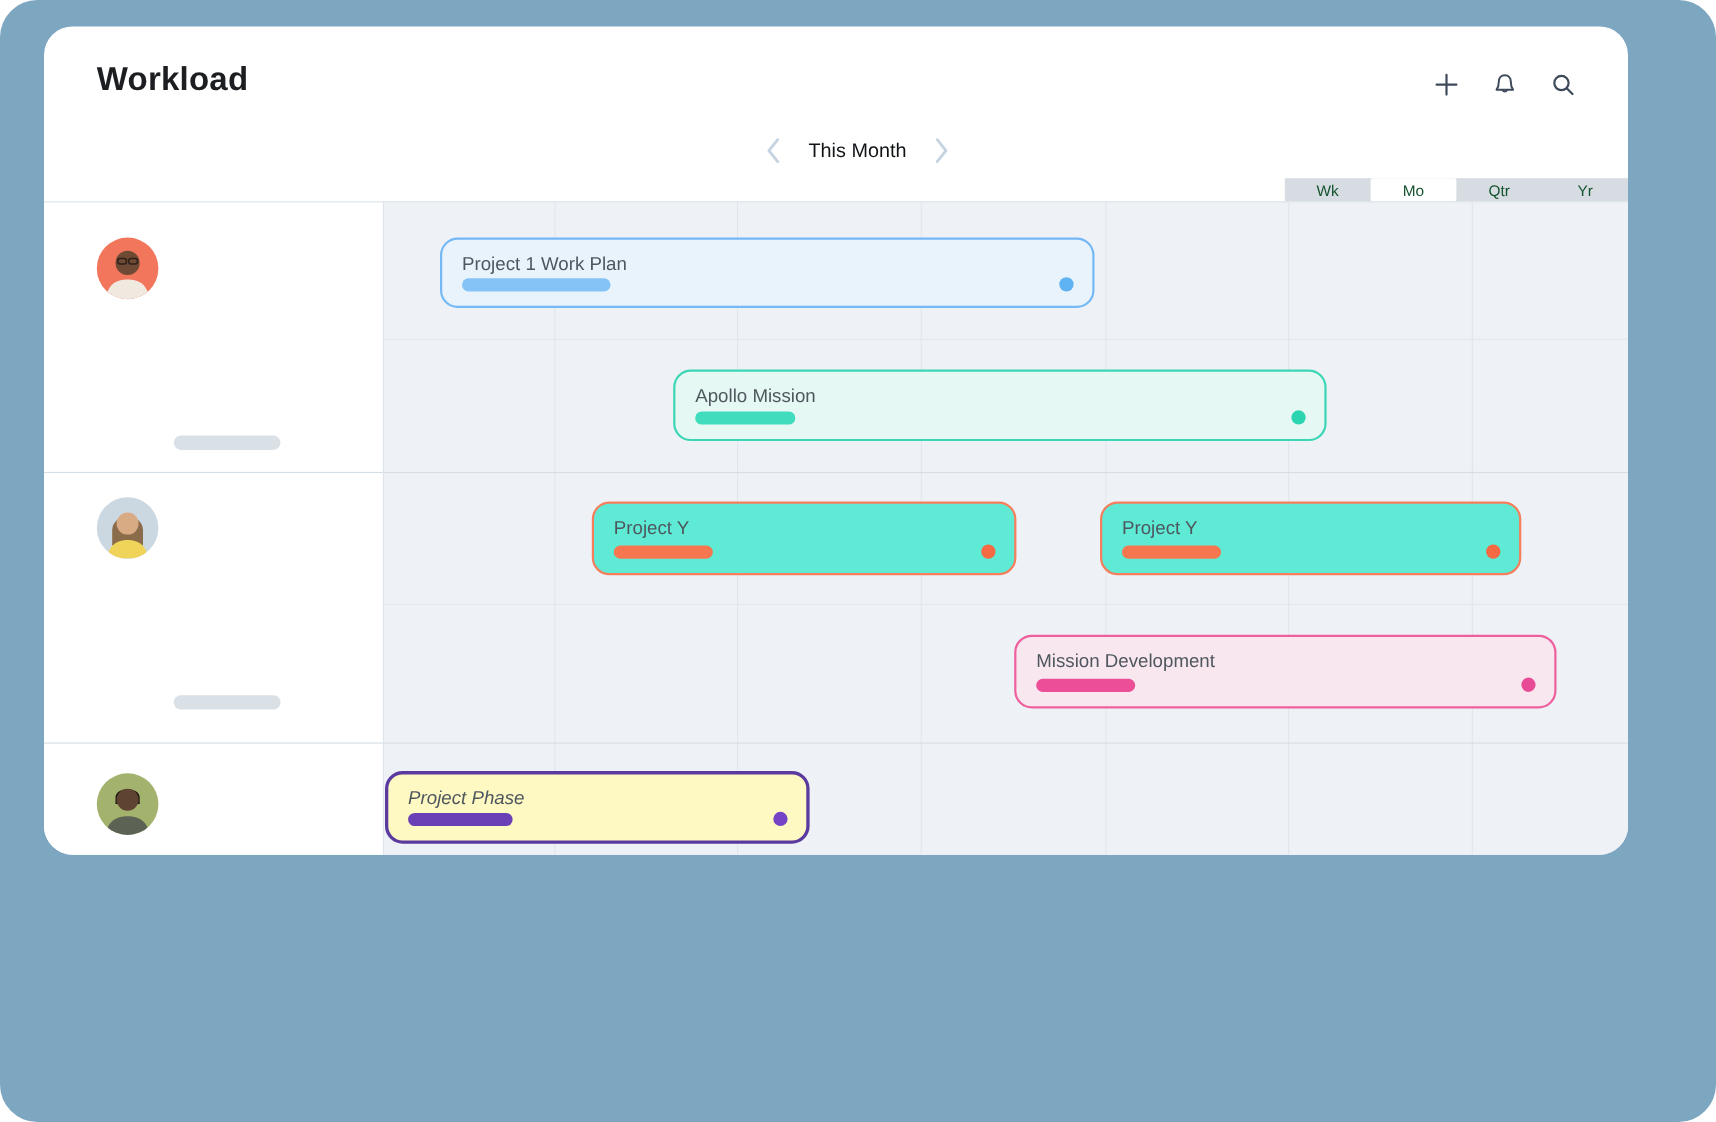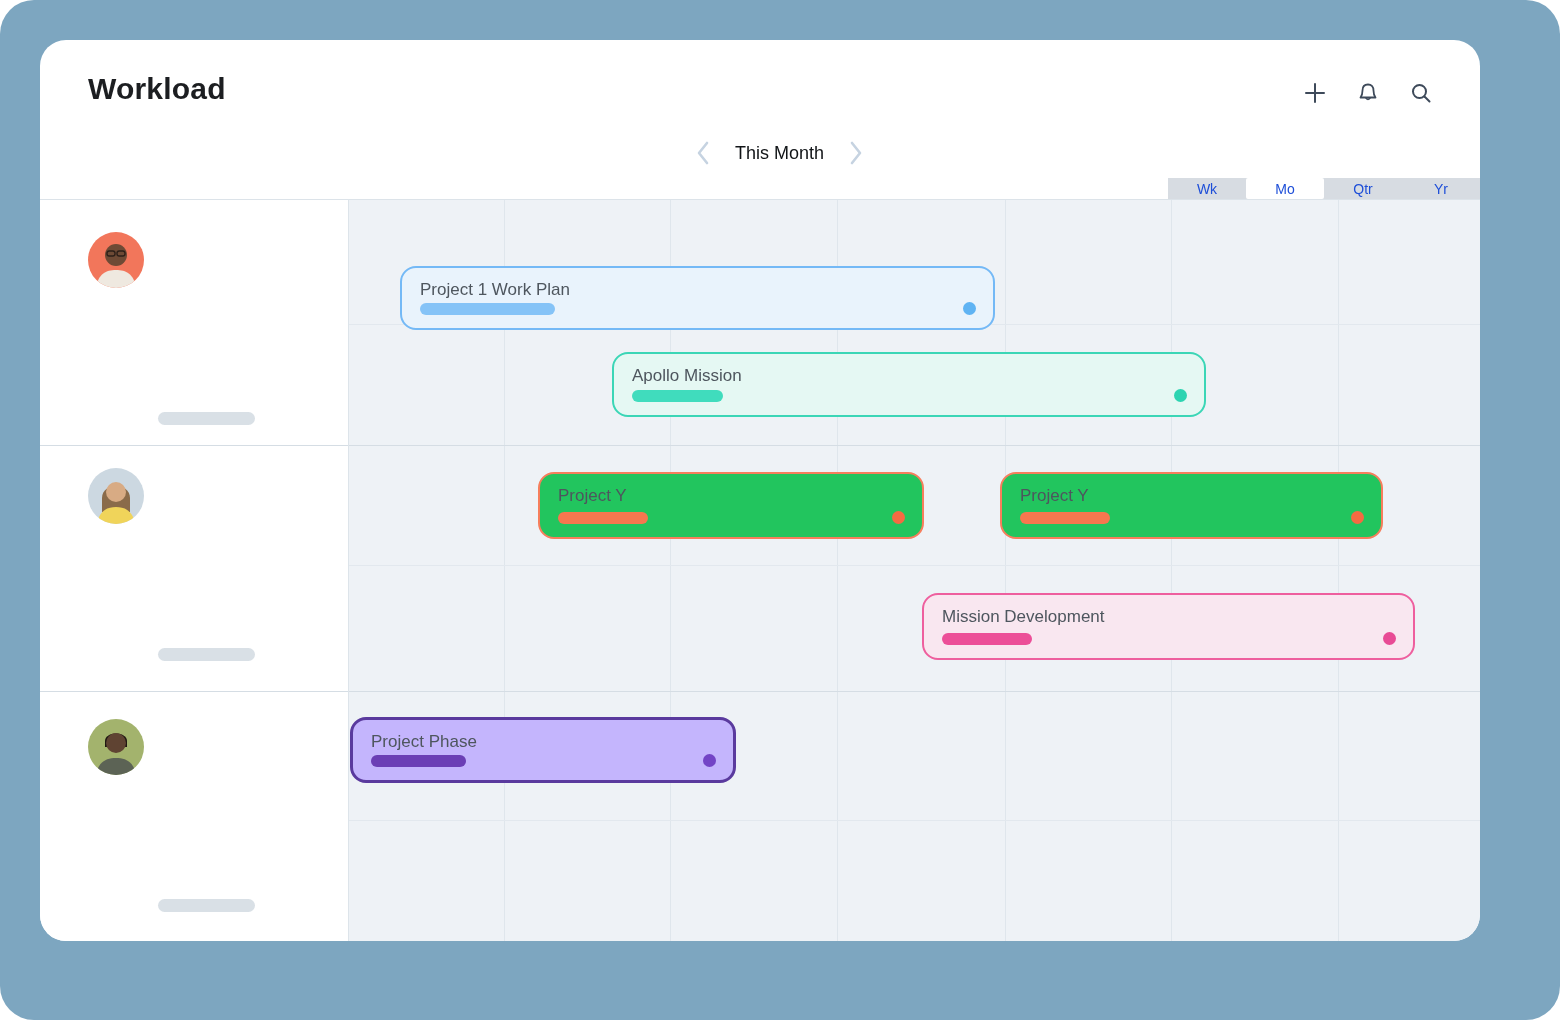--- a/index.html
+++ b/index.html
@@ -9,22 +9,22 @@
   .stage {
     position: relative;
     width: 1560px; height: 1020px;
     background: #7da6c0;
     border-radius: 34px;
     overflow: hidden;
   }
 
   .window {
     position: absolute;
-    left: 40px; top: 40px;
-    width: 1440px; height: 901px;
+    left: 40px; top: 24px;
+    width: 1440px; height: 753px;
     background: #ffffff;
     border-radius: 26px;
     overflow: hidden;
   }
 
   
   .page-title {
     position: absolute; left: 48px; top: 32px;
     font-size: 30px; font-weight: 700; color: #1c1e21;
     letter-spacing: 0.2px;
@@ -47,21 +47,21 @@
 
   
   .zoom-toggle {
     position: absolute; left: 1128px; top: 138px;
     width: 312px; height: 21px;
     background: #d7dce2;
     display: flex;
   }
   .zoom-toggle .opt {
     flex: 1; display: flex; align-items: center; justify-content: center;
-    font-size: 14px; color: #1d4ed8; cursor: pointer;
+    font-size: 14px; color: #14532d; cursor: pointer;
   }
   .zoom-toggle .opt.active { background: #ffffff; border-radius: 2px; }
 
   
   .hline { position: absolute; left: 0; width: 1440px; height: 1px; background: #dce3e9; }
   .hline.person { background: #d5dde4; }
 
   
   .grid {
     position: absolute; left: 308px; top: 159px;
@@ -100,37 +100,37 @@
   }
   .bar .progress {
     position: absolute; left: 18px; bottom: 13px;
     height: 12px; border-radius: 6px;
   }
   .bar .dot {
     position: absolute; right: 17px; bottom: 13px;
     width: 13px; height: 13px; border-radius: 50%;
   }
 
-  .bar.blue   { border-color: #74b9f6; background: #e9f3fc; margin-top: 34px; }
+  .bar.blue   { border-color: #74b9f6; background: #e9f3fc; }
   .bar.blue .progress { background: #85c3f7; }
   .bar.blue .dot      { background: #5fb3f3; }
 
   .bar.teal   { border-color: #3bd6b6; background: #e5f8f3; }
   .bar.teal .progress { background: #40dcbd; }
   .bar.teal .dot      { background: #2dd4b1; }
 
-  .bar.orange { border-color: #f67e5c; background: #22c55e; text-decoration: underline; }
+  .bar.orange { border-color: #f67e5c; background: #5eead4; text-decoration: underline; }
   .bar.orange .progress { background: #f6774f; }
   .bar.orange .dot      { background: #f56a42; }
 
   .bar.pink   { border-color: #ee5f9e; background: #f9e7f0; }
   .bar.pink .progress { background: #ec4f98; }
   .bar.pink .dot      { background: #e84b95; }
 
-  .bar.purple { border-color: #5a3a9e; background: #c4b5fd; border-width: 3px; }
+  .bar.purple { border-color: #5a3a9e; background: #fef9c3; border-width: 3px; font-style: italic; }
   .bar.purple .progress { background: #6b3fb5; }
   .bar.purple .dot      { background: #7344c6; }
 </style>
 </head>
 <body>
 
 <div class="stage">
   <div class="window">
 
     <div class="page-title">Workload</div>

